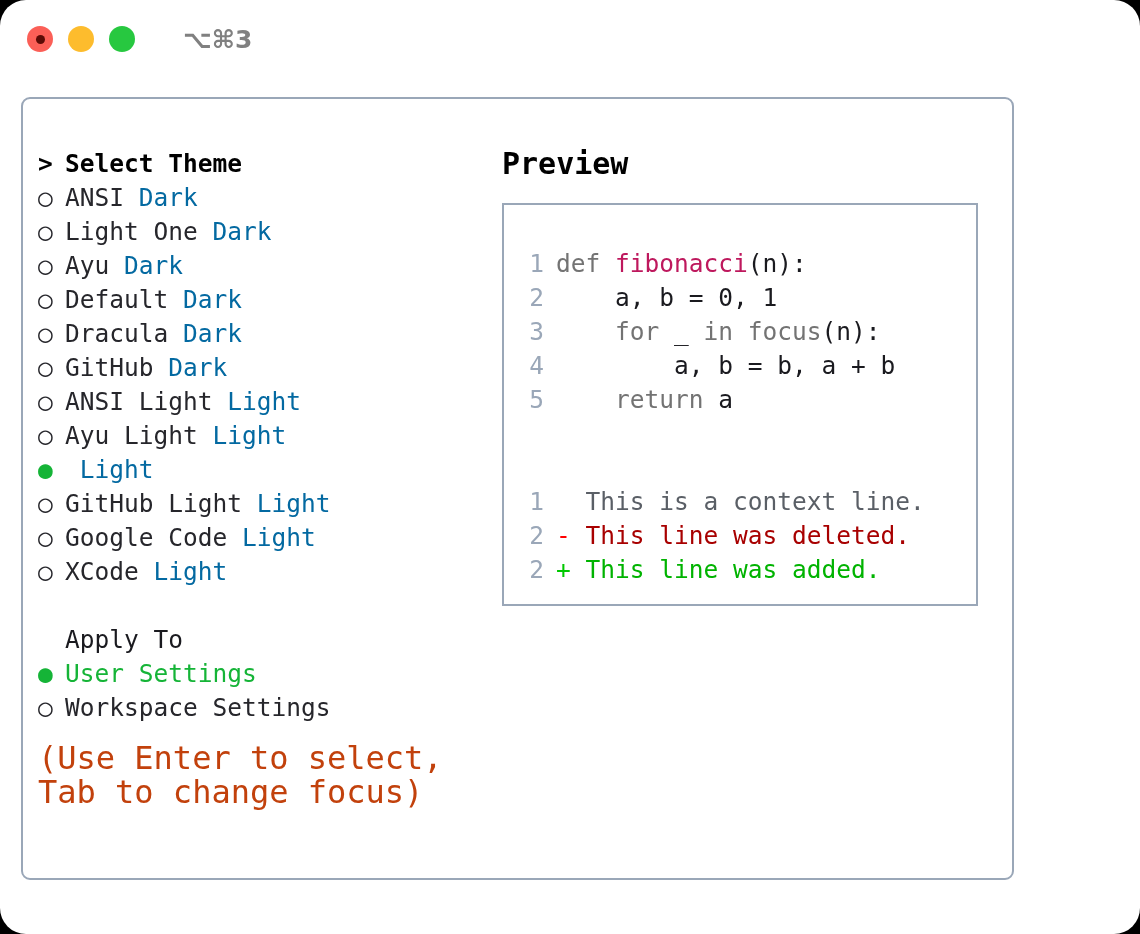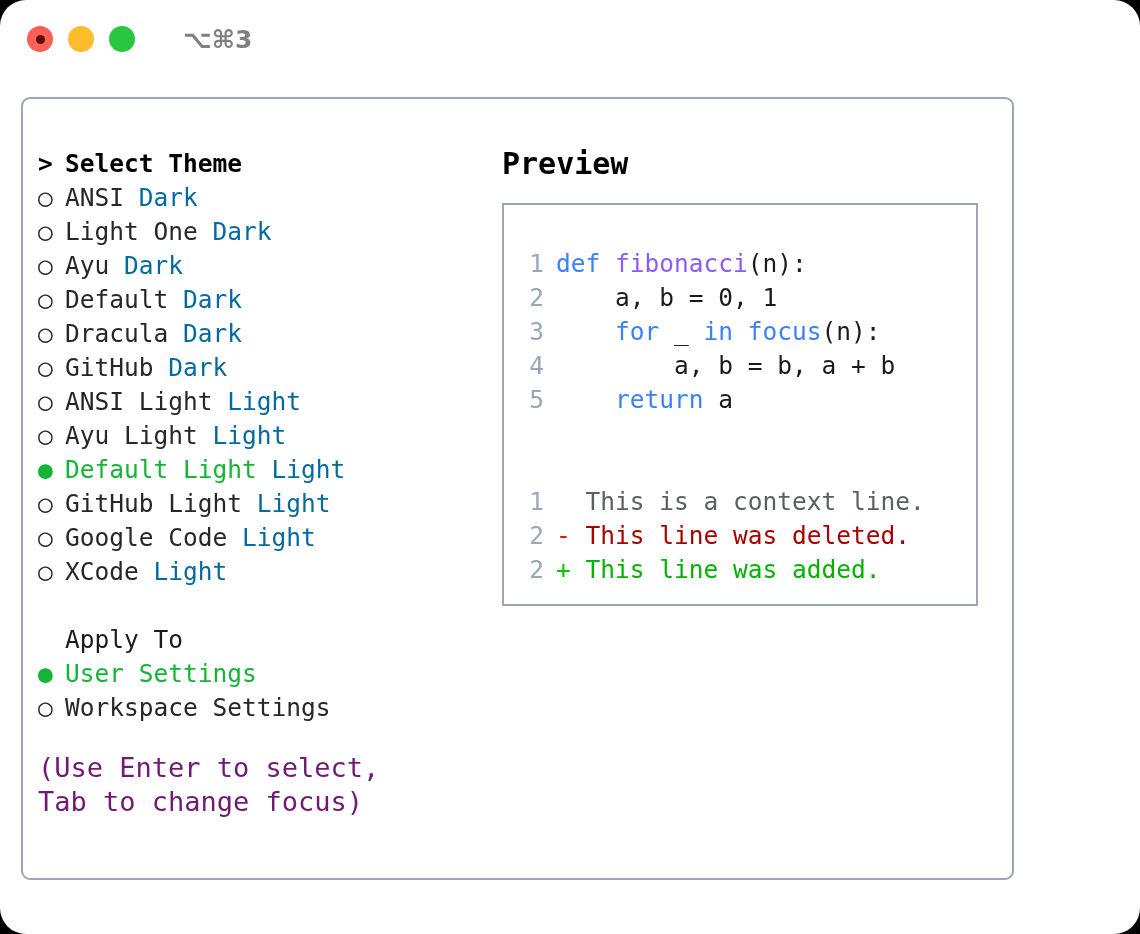--- a/index.html
+++ b/index.html
@@ -132,24 +132,24 @@
   .row.selected .label { color: #15b437; }
 
   .group-title {
     font-weight: normal;
     color: #1a1a1f;
   }
 
   .spacer-sm { height: 34px; }
 
   .hint {
-    margin-top: 26px;
-    font-size: 27px;
-    line-height: 34px;
-    color: #701a75;
+    margin-top: 16px;
+    font-size: 32px;
+    line-height: 34px;
+    color: #c2410c;
     white-space: pre-wrap;
     width: 405px;
   }
 
   
   .right-col {
     position: absolute;
     left: 479px;
     top: 48px;
     width: 490px;
@@ -178,22 +178,22 @@
     font-family: "DejaVu Sans Mono", monospace;
   }
   .lineno {
     width: 29px;
     flex: 0 0 29px;
     text-align: right;
     color: #9aa7b8;
     margin-right: 12px;
   }
   .code-text { white-space: pre; color: #1a1a1f; }
-  .kw  { color: #3b82f6; }
-  .fn  { color: #8b5cf6; }
+  .kw  { color: #737373; }
+  .fn  { color: #be185d; }
   .pl  { color: #1a1a1f; }
   .blank-line { height: 34px; }
 
   .diff-ctx  { color: #5a5f66; }
   .diff-del  { color: #a80000; }
   .diff-add  { color: #00b300; }
   .sign-del  { color: #ff0000; }
   .sign-add  { color: #00c800; }
 </style>
 </head>
@@ -269,21 +269,20 @@
 
         <div class="row">
           <span class="marker">○</span>
           <span class="label">Ayu Light</span>
           <span class="tag">&nbsp;</span>
           <span class="tag">Light</span>
         </div>
 
         <div class="row selected">
           <span class="marker sel">●</span>
-          <span class="label">Default Light</span>
           <span class="tag">&nbsp;</span>
           <span class="tag">Light</span>
         </div>
 
         <div class="row">
           <span class="marker">○</span>
           <span class="label">GitHub Light</span>
           <span class="tag">&nbsp;</span>
           <span class="tag">Light</span>
         </div>

